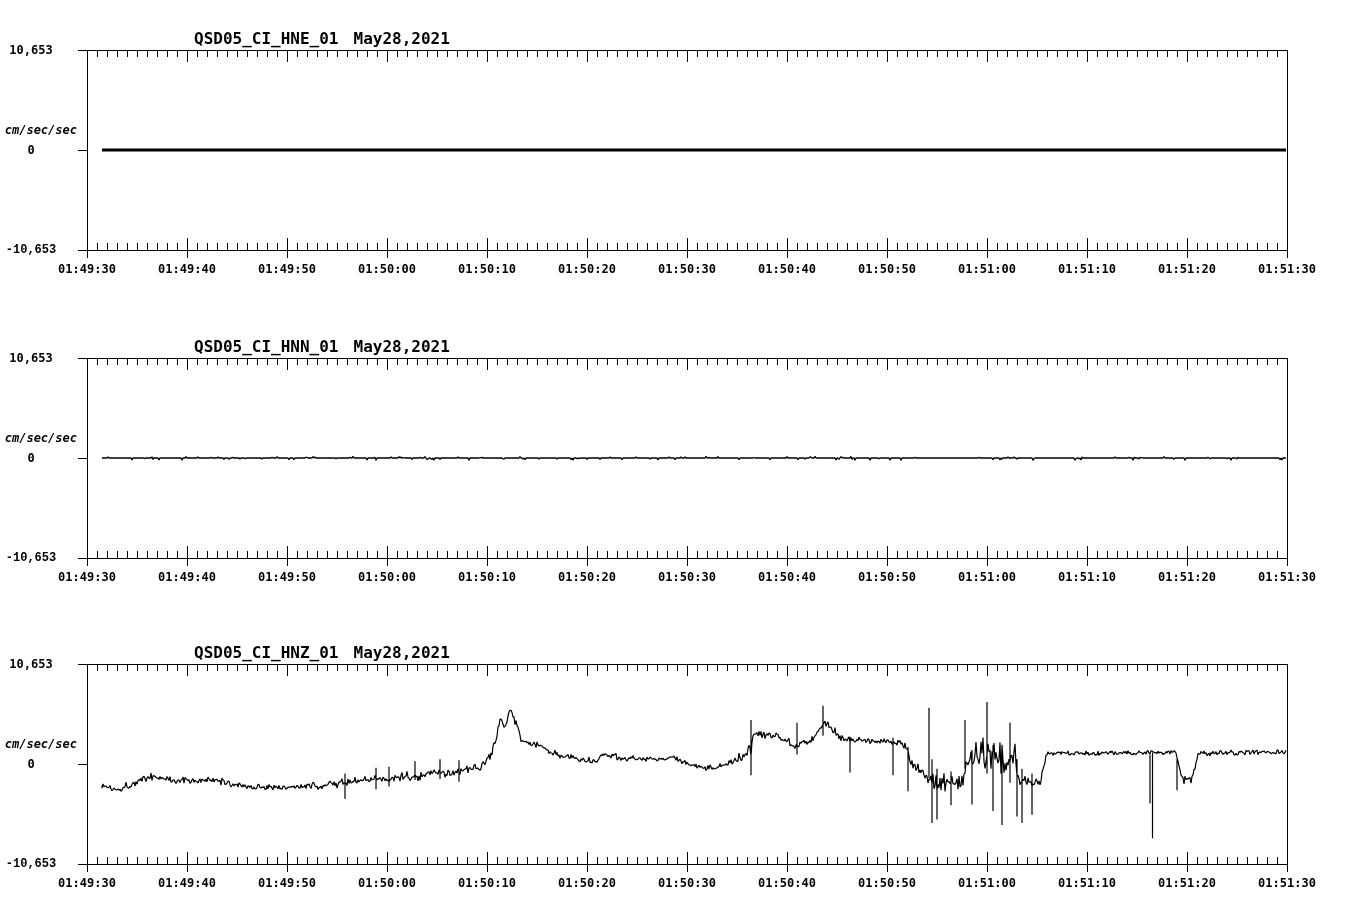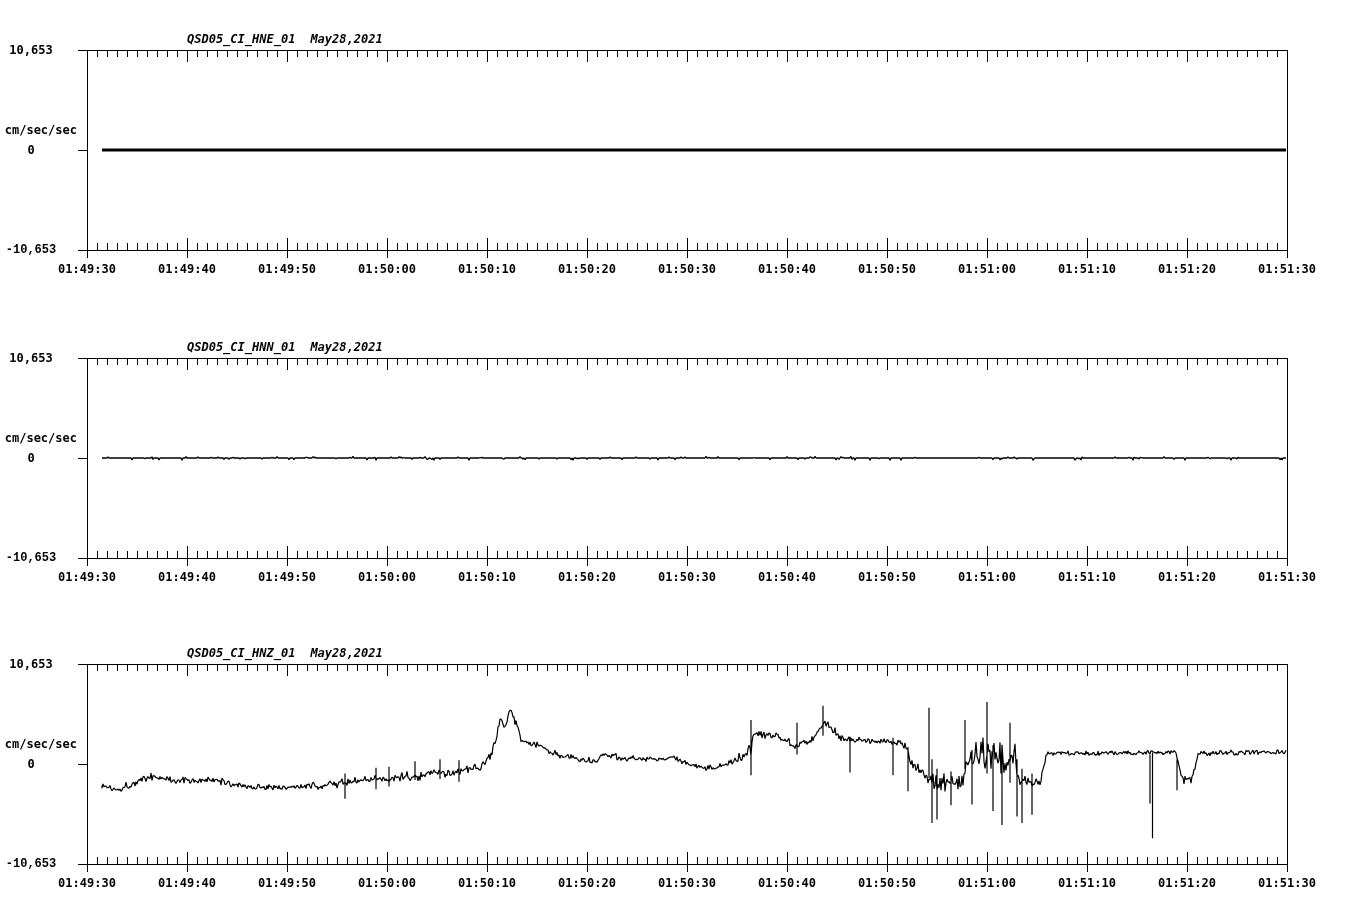--- a/index.html
+++ b/index.html
@@ -4,28 +4,28 @@
 <style>
   html,body{margin:0;padding:0;}
   body{
     width:1358px;height:924px;position:relative;overflow:hidden;
     background:#ffffff;color:#000;
     font-family:"DejaVu Sans Mono","Liberation Mono",monospace;
     font-weight:bold;
   }
   .stage{position:absolute;left:0;top:0;width:1358px;height:924px;}
   .panel{position:absolute;left:0;width:1358px;height:0;}
-  .title{position:absolute;left:187px;top:-19px;height:16px;line-height:16px;font-size:12px;white-space:nowrap;font-style:italic;}
+  .title{position:absolute;left:194px;top:-19px;height:16px;line-height:16px;font-size:16px;white-space:nowrap;}
   .title .date{margin-left:15px;}
   .ylab{position:absolute;font-size:12px;line-height:16px;height:16px;white-space:nowrap;}
   .num{left:0;width:62px;text-align:center;}
   .ymax{top:-8px;}
   .yzero{top:92px;}
   .ymin{top:192px;font-family:Liberation Mono, monospace;}
-  .unit{left:0;width:77px;text-align:right;top:72px;}
+  .unit{left:0;width:77px;text-align:right;top:72px;font-style:italic;}
   svg.plot{position:absolute;left:0;top:-4px;}
   .xlabels{position:absolute;left:0;top:212px;width:1098px;height:15px;}
   .xlabels span{position:absolute;transform:translateX(-50%);font-size:12px;line-height:15px;white-space:nowrap;}
 </style>
 </head>
 <body>
 
 <div class="stage">
 
   <div class="panel" id="panel0" style="top:50px">

